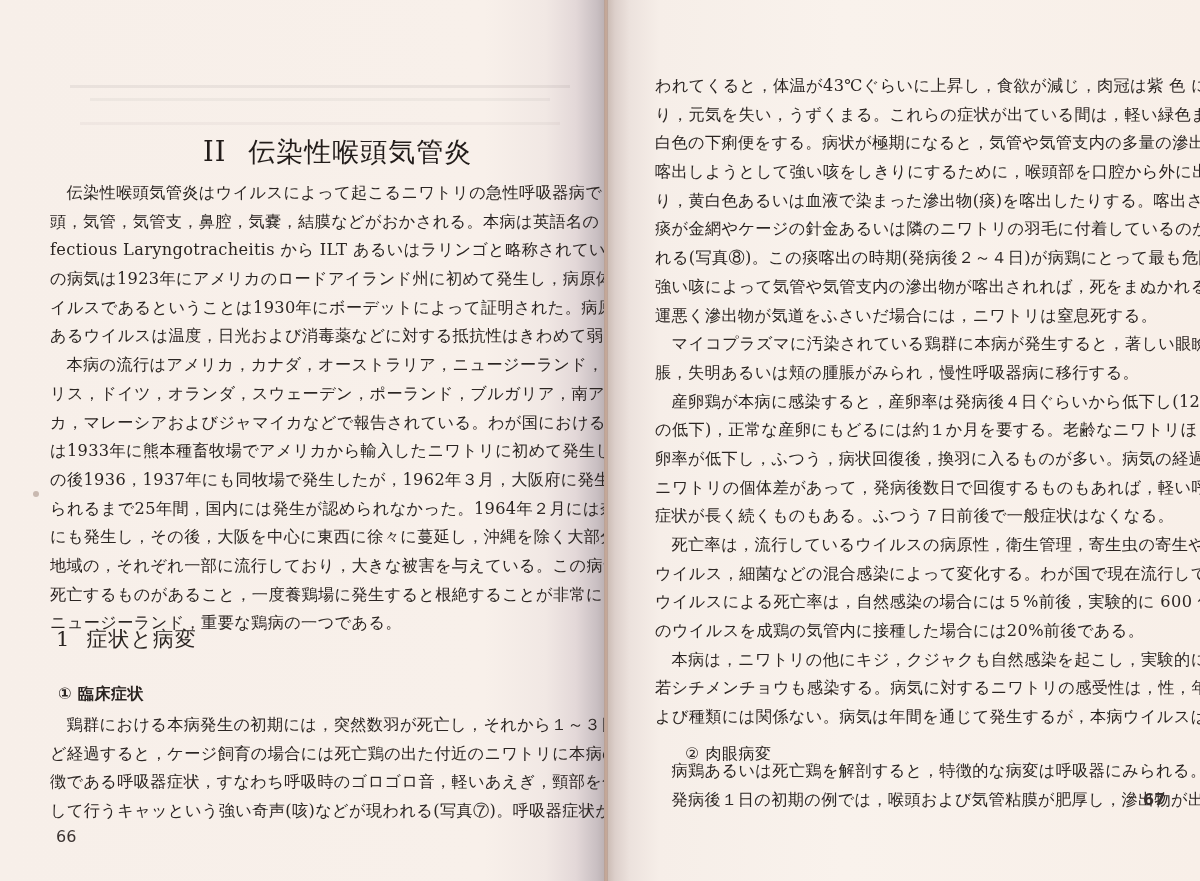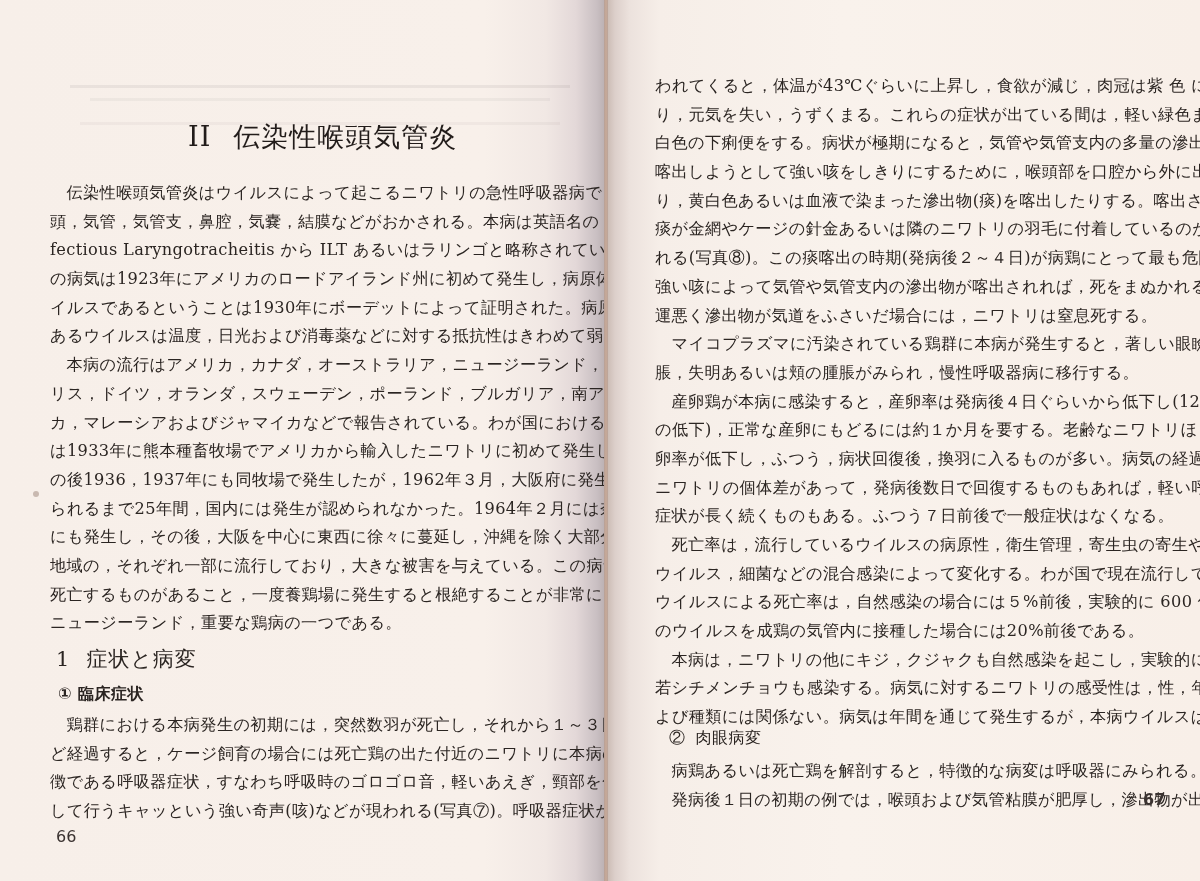--- a/index.html
+++ b/index.html
@@ -39,21 +39,21 @@
 
   .body-text {
     position: absolute; font-size: 16.2px; line-height: 28.7px;
     color: #2b2522; letter-spacing: 0.35px;
   }
   .body-text .line { white-space: nowrap; height: 28.7px; }
   .left-body { left: 50px; top: 179px; width: 530px; }
   .right-body { left: 655px; top: 72px; width: 520px; }
 
   .section-heading {
-    position: absolute; left: 56px; top: 645px;
+    position: absolute; left: 56px; top: 625px;
     font-size: 21px; letter-spacing: 1px;
   }
   .section-heading .num { margin-right: 16px; }
   .subheading {
     position: absolute; font-size: 16px;
     font-family: "DejaVu Sans", "Liberation Sans", sans-serif; letter-spacing: 0.5px;
   }
   .subheading.s1 { left: 58px; top: 684px; }
   .subheading.s2 { left: 669px; top: 728px; }
   .page-num {
@@ -67,21 +67,21 @@
 </head>
 <body>
 
 <div class="spread">
   <div class="page left">
     <div class="bleed"></div>
     <div class="bleed b2"></div>
     <div class="bleed b3"></div>
     <div class="speck"></div>
 
-    <h1 class="chapter-title" style="margin:1px;font-weight:normal;">
+    <h1 class="chapter-title" style="margin:16px;font-weight:normal;">
       <span class="num">II</span><span>伝染性喉頭気管炎</span>
     </h1>
 
     <div class="body-text left-body">
       <div class="line">　伝染性喉頭気管炎はウイルスによって起こるニワトリの急性呼吸器病で，喉</div>
       <div class="line">頭，気管，気管支，鼻腔，気嚢，結膜などがおかされる。本病は英語名の In-</div>
       <div class="line">fectious Laryngotracheitis から ILT あるいはラリンゴと略称されている。こ</div>
       <div class="line">の病気は1923年にアメリカのロードアイランド州に初めて発生し，病原体がウ</div>
       <div class="line">イルスであるということは1930年にボーデットによって証明された。病原体で</div>
       <div class="line">あるウイルスは温度，日光および消毒薬などに対する抵抗性はきわめて弱い。</div>
@@ -139,20 +139,20 @@
   <div class="line">症状が長く続くものもある。ふつう７日前後で一般症状はなくなる。</div>
   <div class="line">　死亡率は，流行しているウイルスの病原性，衛生管理，寄生虫の寄生や他の</div>
   <div class="line">ウイルス，細菌などの混合感染によって変化する。わが国で現在流行している</div>
   <div class="line">ウイルスによる死亡率は，自然感染の場合には５%前後，実験的に 600 個以上</div>
   <div class="line">のウイルスを成鶏の気管内に接種した場合には20%前後である。</div>
   <div class="line">　本病は，ニワトリの他にキジ，クジャクも自然感染を起こし，実験的には幼</div>
   <div class="line">若シチメンチョウも感染する。病気に対するニワトリの感受性は，性，年齢お</div>
   <div class="line">よび種類には関係ない。病気は年間を通じて発生するが，本病ウイルスは高温</div>
 </div>
 
-<h3 class="subheading s2" style="margin:0;font-weight:normal;font-family:Liberation Mono, monospace;">② 肉眼病変</h3>
+<h3 class="subheading s2" style="margin:16px;font-weight:normal;">② 肉眼病変</h3>
 
 <div class="body-text right-body" style="top:757px;">
   <div class="line">　病鶏あるいは死亡鶏を解剖すると，特徴的な病変は呼吸器にみられる。喉頭</div>
   <div class="line">　発病後１日の初期の例では，喉頭および気管粘膜が肥厚し，滲出物が出て白</div>
 </div>
 
 <div class="page-num right">67</div>
 
 </body></html>

